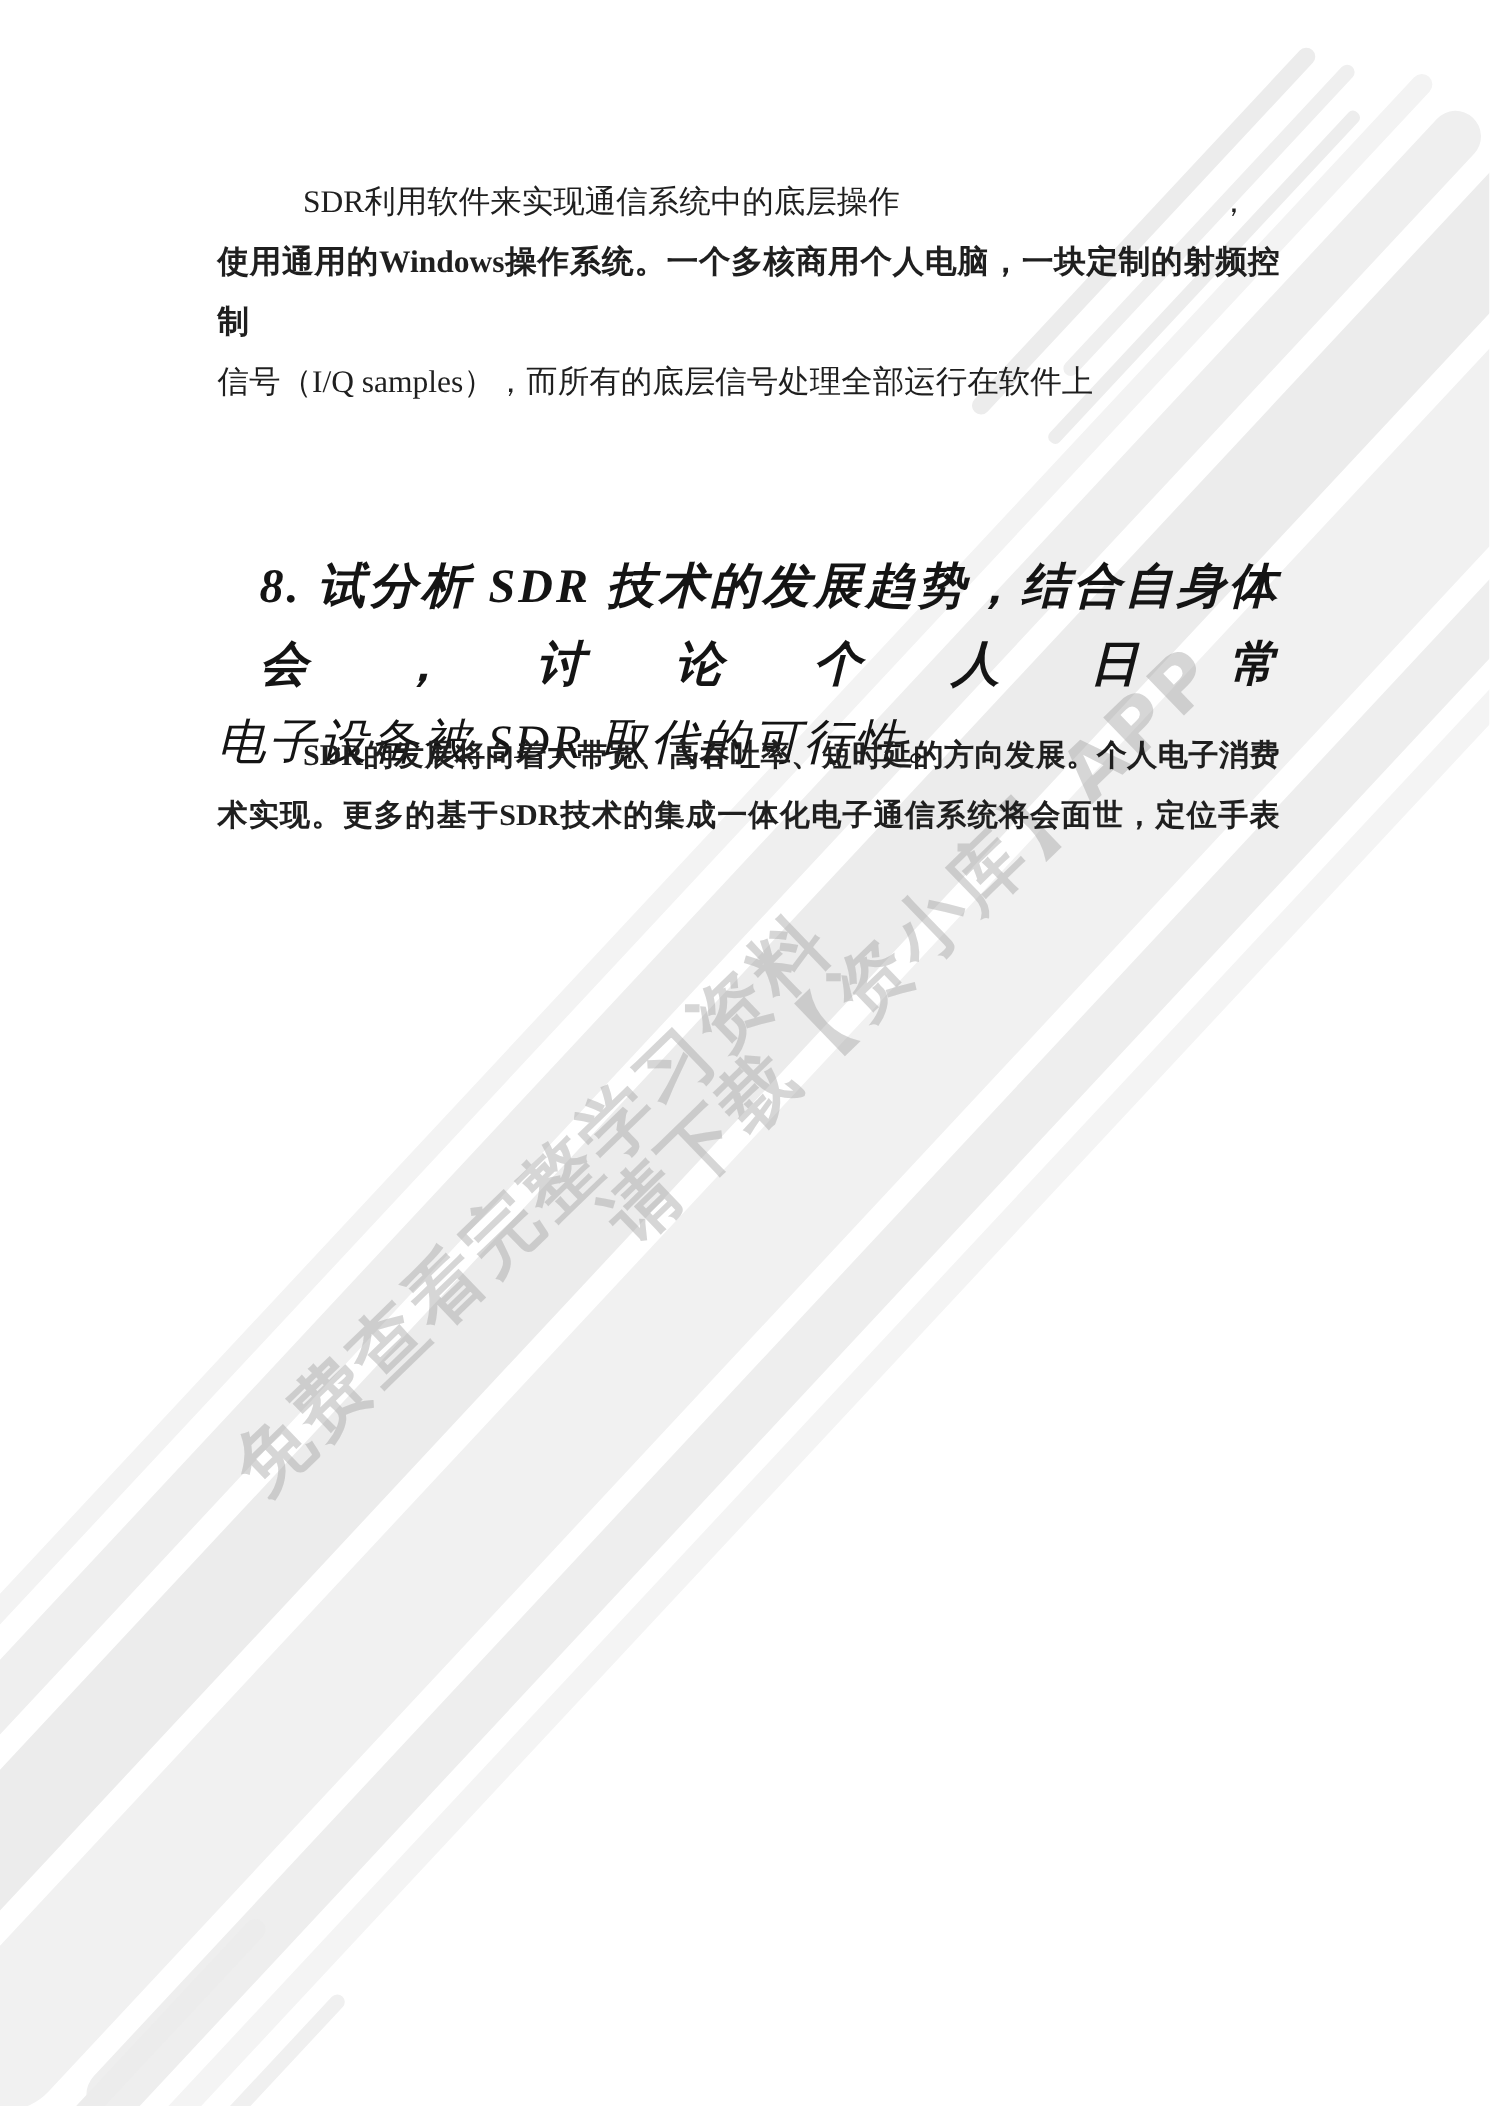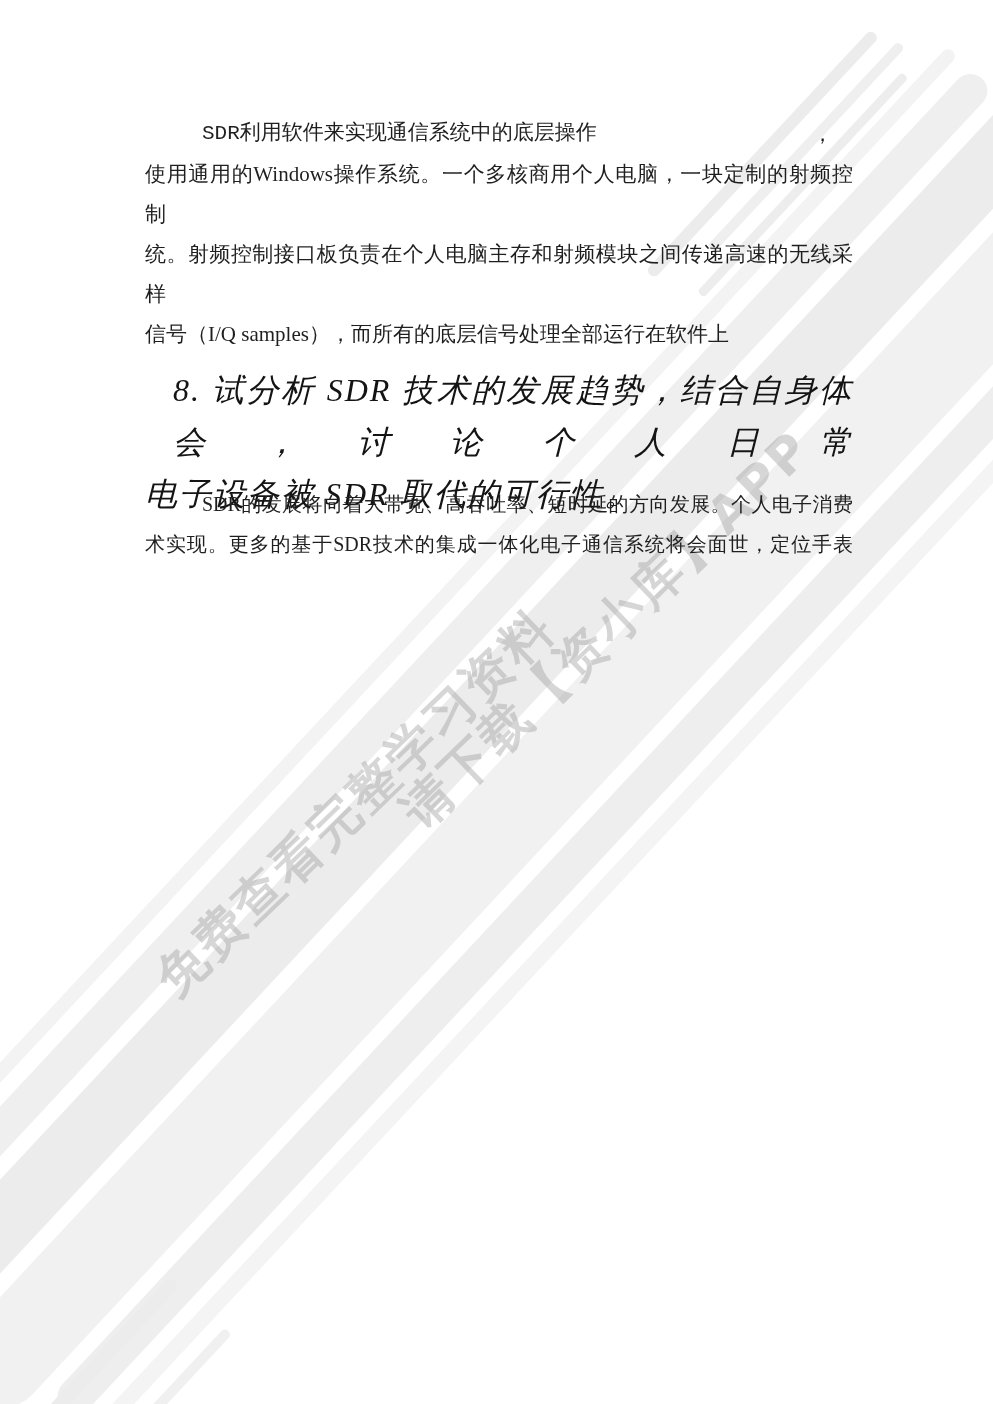--- a/index.html
+++ b/index.html
@@ -29,28 +29,28 @@
   .wm2{left:607px;top:630px;}
   
   .block{position:absolute;left:145px;width:708px;}
   .para1{top:114px;font-size:21px;line-height:40px;}
   .answer{top:484px;font-size:20px;line-height:40px;}
   .q8{
     top:364px;font-size:32px;line-height:52px;
     font-style:italic;color:#141414;letter-spacing:2px;
   }
   .line{height:inherit;}
-  .just{text-align:justify;text-align-last:justify;}
+  .just{text-align:justify;text-align-last:justify;font-weight:bold;}
   .indent2{padding-left:57px;}
   .indent-q{padding-left:28px;}
   .gapline{
     display:flex;justify-content:space-between;
     padding-left:57px;padding-right:20px;
   }
-  .gapline .t{white-space:nowrap;font-family:Liberation Mono, monospace;}
+  .gapline .t{white-space:nowrap;}
   .gapline .p{white-space:nowrap;}
 </style>
 </head>
 <body>
 
 <div class="page">
 
   <svg class="brush" width="993" height="1404" viewBox="0 0 993 1404" aria-hidden="true">
     <g transform="rotate(-47 480 800)">
       <rect x="-350" y="628" width="1700" height="14" rx="7" fill="#f3f3f3"></rect>
@@ -72,21 +72,20 @@
 
   <div class="wm wm1" style="color: rgba(164, 164, 164, 0.45);">免费查看完整学习资料</div>
   <div class="wm wm2" style="color: rgba(164, 164, 164, 0.45);">请下载【资小库】APP</div>
 
   <div class="block para1">
     <div class="line gapline">
       <span class="t">SDR利用软件来实现通信系统中的底层操作</span>
       <span class="p">，</span>
     </div>
     <div class="line just">使用通用的Windows操作系统。一个多核商用个人电脑，一块定制的射频控制</div>
-    <div class="line just">统。射频控制接口板负责在个人电脑主存和射频模块之间传递高速的无线采样</div>
     <div class="line">信号（I/Q samples），而所有的底层信号处理全部运行在软件上</div>
   </div>
 
   <div class="block q8">
     <div class="line just indent-q">8. 试分析 SDR 技术的发展趋势，结合自身体会，讨论个人日常</div>
     <div class="line">电子设备被 SDR 取代的可行性。</div>
   </div>
 
   <div class="block answer">
     <div class="line just indent2">SDR的发展将向着大带宽、高吞吐率、短时延的方向发展。个人电子消费</div>

